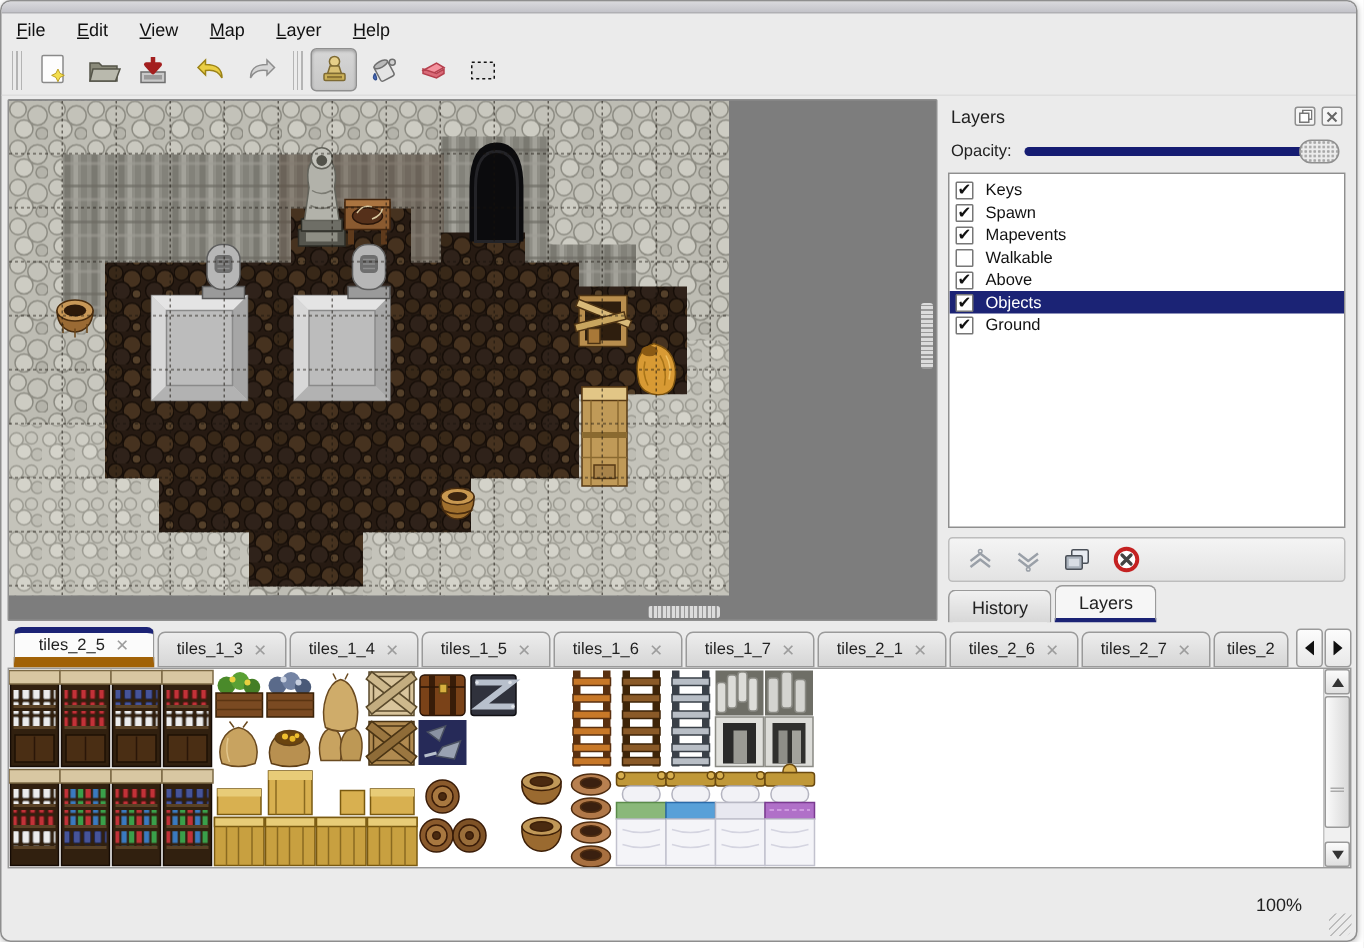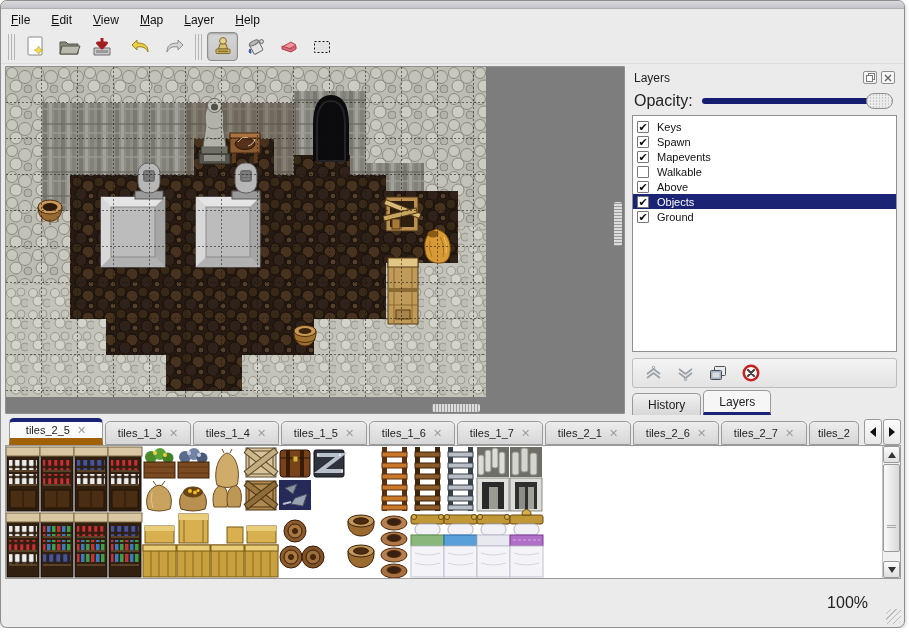--- a/index.html
+++ b/index.html
@@ -18,21 +18,21 @@
   .map-canvas{position:absolute;left:0;top:0;}
   .vscroll-thin{position:absolute;right:2px;top:0;width:8px;height:100%;}
   .vscroll-thin .thumb{position:absolute;top:135px;height:44px;width:8px;background:repeating-linear-gradient(0deg,#9a9a9a 0 1px,#dcdcdc 1px 3px);border-radius:2px;}
   .hscroll-thin{position:absolute;left:0;bottom:1px;height:8px;width:100%;}
   .hscroll-thin .thumb{position:absolute;left:426px;width:48px;height:8px;background:repeating-linear-gradient(90deg,#9a9a9a 0 1px,#dcdcdc 1px 3px);border-radius:2px;}
   .layers-dock{flex:1;display:flex;flex-direction:column;padding:0 2px 0 0;}
   .dock-title{height:21px;display:flex;align-items:center;font-size:12px;color:#222;padding:2px 4px 0 6px;flex:0 0 auto;}
   .dock-title .spacer{flex:1;}
   .wicon{width:14px;height:13px;border:1px solid #8f8f8f;border-radius:2px;background:#f5f5f5;display:flex;align-items:center;justify-content:center;margin-left:4px;color:#666;}
   .opacity-row{height:25px;display:flex;align-items:center;padding:2px 6px 0 6px;gap:9px;flex:0 0 auto;}
-  .opacity-label{font-size:16px;color:#222;}
+  .opacity-label{font-size:11px;color:#222;}
   .slider{flex:1;height:16px;position:relative;}
   .slider .track{position:absolute;left:0;right:4px;top:5px;height:6px;background:#151c72;border-radius:3px;}
   .slider .handle{position:absolute;right:0;top:0;width:27px;height:16px;border:1px solid #8f8f8f;border-radius:8px;background:#ececec;background-image:radial-gradient(#a8a8a8 .8px,transparent 1px);background-size:3px 3px;background-position:center;}
   .layer-list{flex:1;margin:3px 2px 0 4px;border:1px solid #8f8f8f;background:#fff;padding-top:3px;overflow:hidden;}
   .lrow{height:15px;display:flex;align-items:center;gap:8px;padding-left:4px;font-size:11px;color:#111;}
   .lrow.selected{background:#1b2375;color:#fff;}
   .cb{width:12px;height:12px;border:1px solid #777;background:#fff;border-radius:1px;display:flex;align-items:center;justify-content:center;font-size:11px;line-height:10px;color:#111;font-weight:bold;flex:0 0 auto;}
   .layer-toolbar{height:30px;margin:6px 2px 0 4px;border:1px solid #bdbdbd;border-radius:3px;background:linear-gradient(#f4f4f4,#e3e3e3);display:flex;align-items:center;gap:15px;padding-left:12px;flex:0 0 auto;}
   .dock-tabs{height:27px;display:flex;align-items:flex-end;padding-left:4px;gap:2px;flex:0 0 auto;text-align:center;}
   .dtab{height:22px;padding:0 15px;display:flex;align-items:center;font-size:12px;color:#222;border:1px solid #9a9a9a;border-bottom:none;border-radius:5px 5px 0 0;background:linear-gradient(#f1f1f1,#d7d7d7);}
@@ -43,21 +43,21 @@
   .tstab.active{height:27px;width:94px;background:#fbfbfb;border-top:4px solid #1b2375;border-bottom:7px solid #a16207;z-index:2;}
   .tstab.cut{width:50px;overflow:hidden;justify-content:flex-start;padding-left:8px;}
   .tstab .x{color:#9d9d9d;font-weight:bold;font-size:11px;}
   .ts-scrollbtns{position:absolute;right:0;bottom:0;display:flex;gap:1px;}
   .ts-scrollbtn{width:18px;height:26px;border:1px solid #9a9a9a;border-radius:3px;background:linear-gradient(#fcfcfc,#e8e8e8);display:flex;align-items:center;justify-content:center;font-size:9px;color:#111;}
   .ts-body{height:134px;border:1px solid #9a9a9a;background:#fff;position:relative;overflow:hidden;flex:0 0 auto;}
   .ts-vscroll{position:absolute;right:0;top:0;bottom:0;width:18px;background:#f0f0f0;border-left:1px solid #c4c4c4;}
   .ts-vbtn{position:absolute;left:0;width:17px;height:17px;border:1px solid #9a9a9a;border-radius:2px;background:linear-gradient(#fbfbfb,#dfdfdf);display:flex;align-items:center;justify-content:center;font-size:8px;color:#222;}
   .ts-vthumb{position:absolute;left:0;top:18px;width:17px;height:88px;border:1px solid #9a9a9a;border-radius:2px;background:linear-gradient(90deg,#fafafa,#d9d9d9);}
   .ts-vthumb i{display:block;margin:60px 3px 0 3px;border-top:1px solid #aaa;border-bottom:1px solid #aaa;height:3px;}
-  .statusbar{flex:1;display:flex;align-items:center;justify-content:flex-end;padding-right:36px;font-size:16px;color:#222;position:relative;}
+  .statusbar{flex:1;display:flex;align-items:center;justify-content:flex-end;padding-right:36px;font-size:12px;color:#222;position:relative;}
   .grip{position:absolute;right:3px;bottom:3px;width:15px;height:15px;background:repeating-linear-gradient(135deg,transparent 0 3px,#bcbcbc 3px 4px);border-bottom-right-radius:5px;}
 </style>
 </head>
 <body>
 
 <div class="window">
   <div class="titlestrip"></div>
 
   <div class="menubar" id="menubar">
       <span class="mitem"><span class="u">F</span>ile</span>

